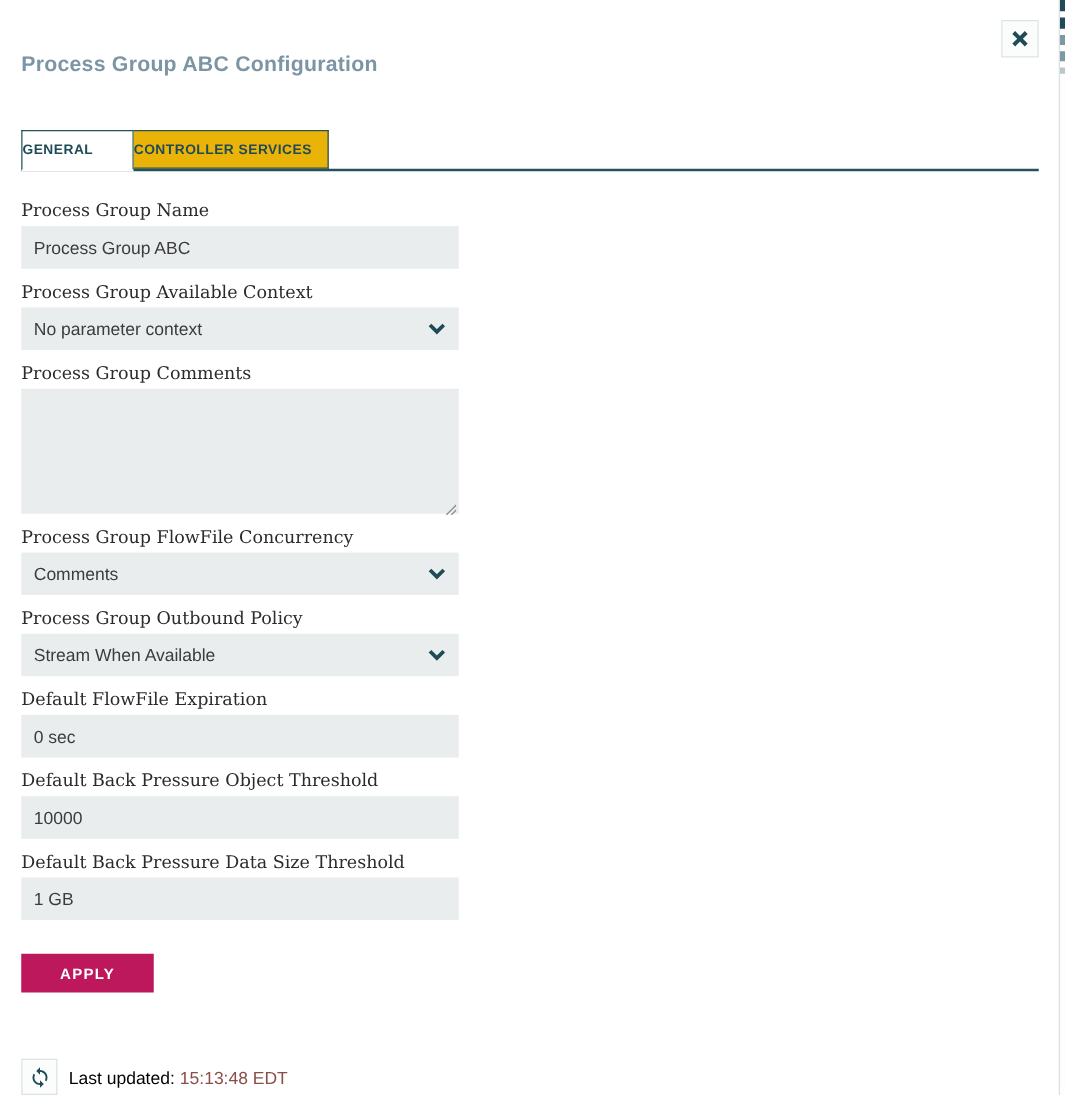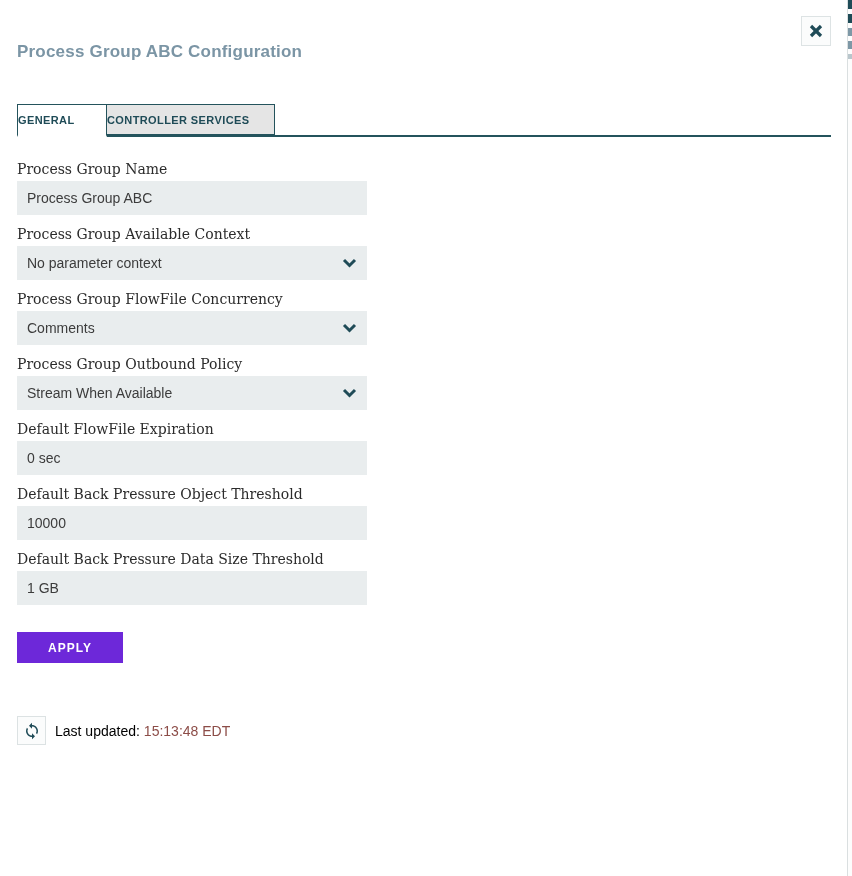--- a/index.html
+++ b/index.html
@@ -46,22 +46,22 @@
     cursor:pointer;
   }
   .tab.active {
     width:90px;
     background:#ffffff;
     height:33px;
     margin-bottom:-2px;
     border-bottom:2px solid #ffffff;
   }
   .tab.inactive {
-    width:168px;
-    background:#e5e5e5;
+    width:156px;
+    background:#eab308;
     border-left:none;
   }
 
   
   .form {
     position:absolute; left:17px; top:161px; width:350px;
   }
   .group { margin-bottom:11px; }
   .field-label {
     font-family:"DejaVu Serif", serif;
@@ -104,21 +104,21 @@
   .resize-corner {
     position:absolute; right:2px; bottom:2px;
     width:10px; height:10px;
     pointer-events:none;
   }
 
   
   .apply-btn {
     margin-top:16px;
     width:106px; height:31px;
-    background:#6d28d9;
+    background:#be185d;
     border:none;
     color:#ffffff;
     font-family:"Liberation Sans", sans-serif;
     font-size:12px; font-weight:bold;
     letter-spacing:1px;
     cursor:pointer;
   }
 
   
   .footer {
@@ -189,20 +189,32 @@
       <span class="select-value">No parameter context</span>
       <span class="chevron">
         <svg width="15" height="10" viewBox="0 0 15 10">
           <polyline points="2,2 7.5,7.5 13,2" fill="none" stroke="#1f4b57" stroke-width="3"></polyline>
         </svg>
       </span>
     </div>
   </div>
 
   
+  <div class="group">
+    <label class="field-label">Process Group Comments</label>
+    <div class="textarea-wrap">
+      <textarea style=""></textarea>
+      <span class="resize-corner">
+        <svg width="10" height="10" viewBox="0 0 10 10">
+          <line x1="2" y1="10" x2="10" y2="2" stroke="#8a8a8a" stroke-width="1"></line>
+          <line x1="6" y1="10" x2="10" y2="6" stroke="#8a8a8a" stroke-width="1"></line>
+        </svg>
+      </span>
+    </div>
+  </div>
 
   
   <div class="group">
     <label class="field-label">Process Group FlowFile Concurrency</label>
     <div class="control">
       <span class="select-value">Comments</span>
       <span class="chevron">
         <svg width="15" height="10" viewBox="0 0 15 10">
           <polyline points="2,2 7.5,7.5 13,2" fill="none" stroke="#1f4b57" stroke-width="3"></polyline>
         </svg>

